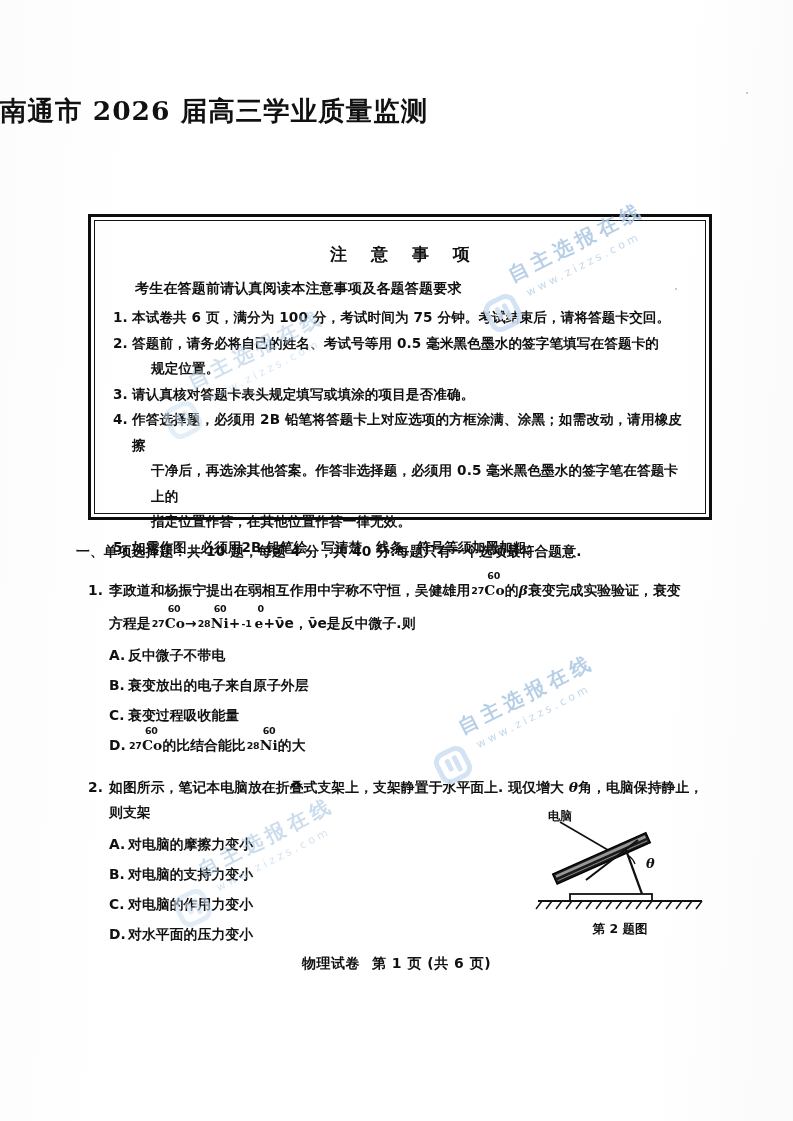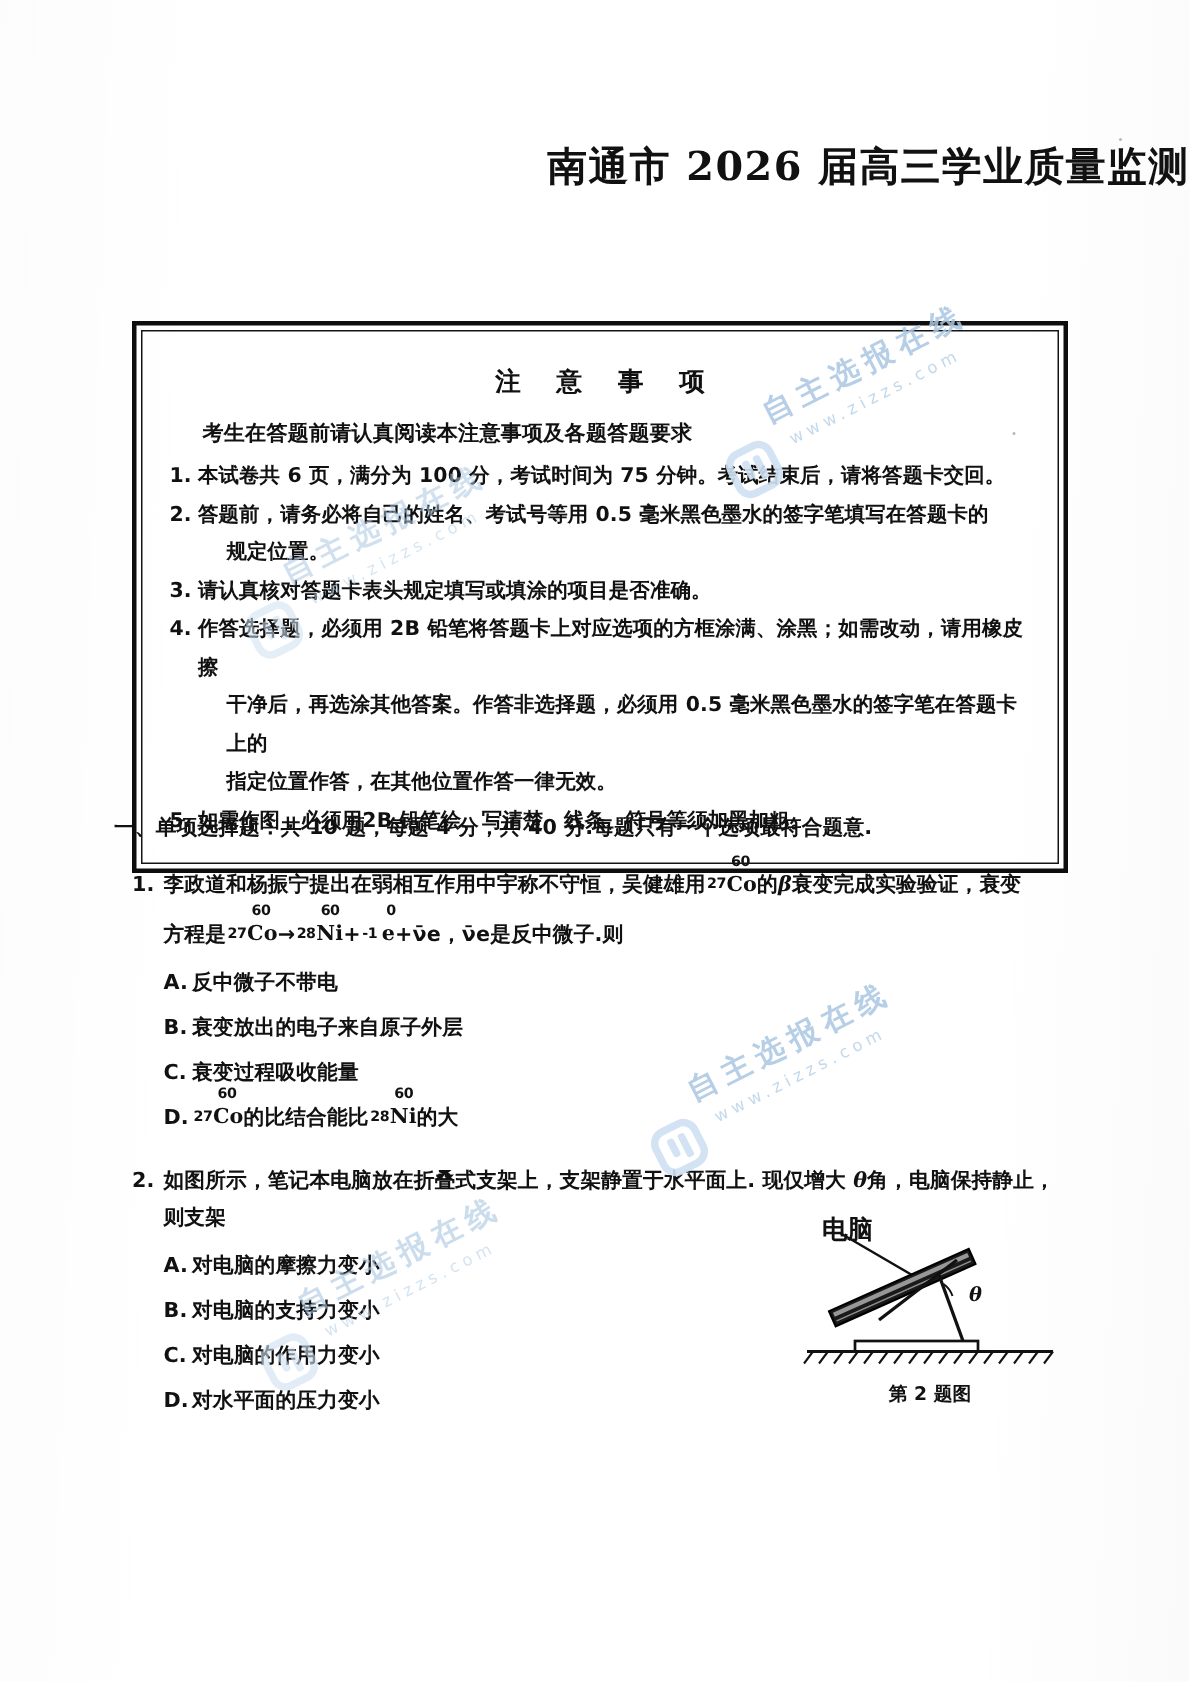--- a/index.html
+++ b/index.html
@@ -83,21 +83,21 @@
     background: #cfe1f2;
     border-radius: 2px;
   }
 
   
   .doc-title {
     position: absolute;
     left: 0;
     right: 0;
     top: 93px;
-    text-align: right;
+    text-align: left;
     font-size: 26.5px;
     font-weight: 700;
     letter-spacing: 1px;
     font-family: "DejaVu Serif", "Liberation Serif", serif;
   }
   .doc-subject {
     position: absolute;
     left: 0;
     right: 0;
     top: 148px;
@@ -107,21 +107,21 @@
     letter-spacing: 26px;
     text-indent: 26px;
   }
 
   
   .notice-box {
     position: absolute;
     left: 88px;
     top: 214px;
     width: 624px;
-    height: 368px;
+    height: 306px;
     border: 3px solid #0d0d0d;
     box-sizing: border-box;
     padding: 3px;
     z-index: 2;
   }
   .notice-inner {
     border: 1px solid #141414;
     width: 100%;
     height: 100%;
     box-sizing: border-box;
@@ -270,21 +270,21 @@
     bottom: -2px;
     text-align: center;
     font-size: 12.5px;
     font-weight: 700;
     font-family: "DejaVu Sans", "Liberation Sans", sans-serif;
   }
   .fig-label {
     position: absolute;
     left: 18px;
     top: 2px;
-    font-size: 17px;
+    font-size: 12px;
     font-weight: 700;
     font-family: "DejaVu Sans", "Liberation Sans", sans-serif;
   }
 
   
   .footer {
     position: absolute;
     left: 0;
     right: 0;
     top: 955px;
@@ -465,14 +465,17 @@
         <line x1="172" y1="95" x2="166" y2="103"></line>
       </g>
 
       <path d="M 99 50 A 16 16 0 0 1 105 58" fill="none" stroke="#111" stroke-width="1.3"></path>
     </svg>
     <span style="position:absolute; left:116px; top:50px; font-size:13px; font-style:italic;
                  font-family:'DejaVu Serif','Liberation Serif',serif; font-weight:700;">θ</span>
     <div class="fig-caption">第 2 题图</div>
   </div>
 
+  <div class="footer">
+    <span>物理试卷</span><span class="sep"></span><span>第 1 页 (共 6 页)</span>
+  </div>
 
 </div>
 
 </body></html>

